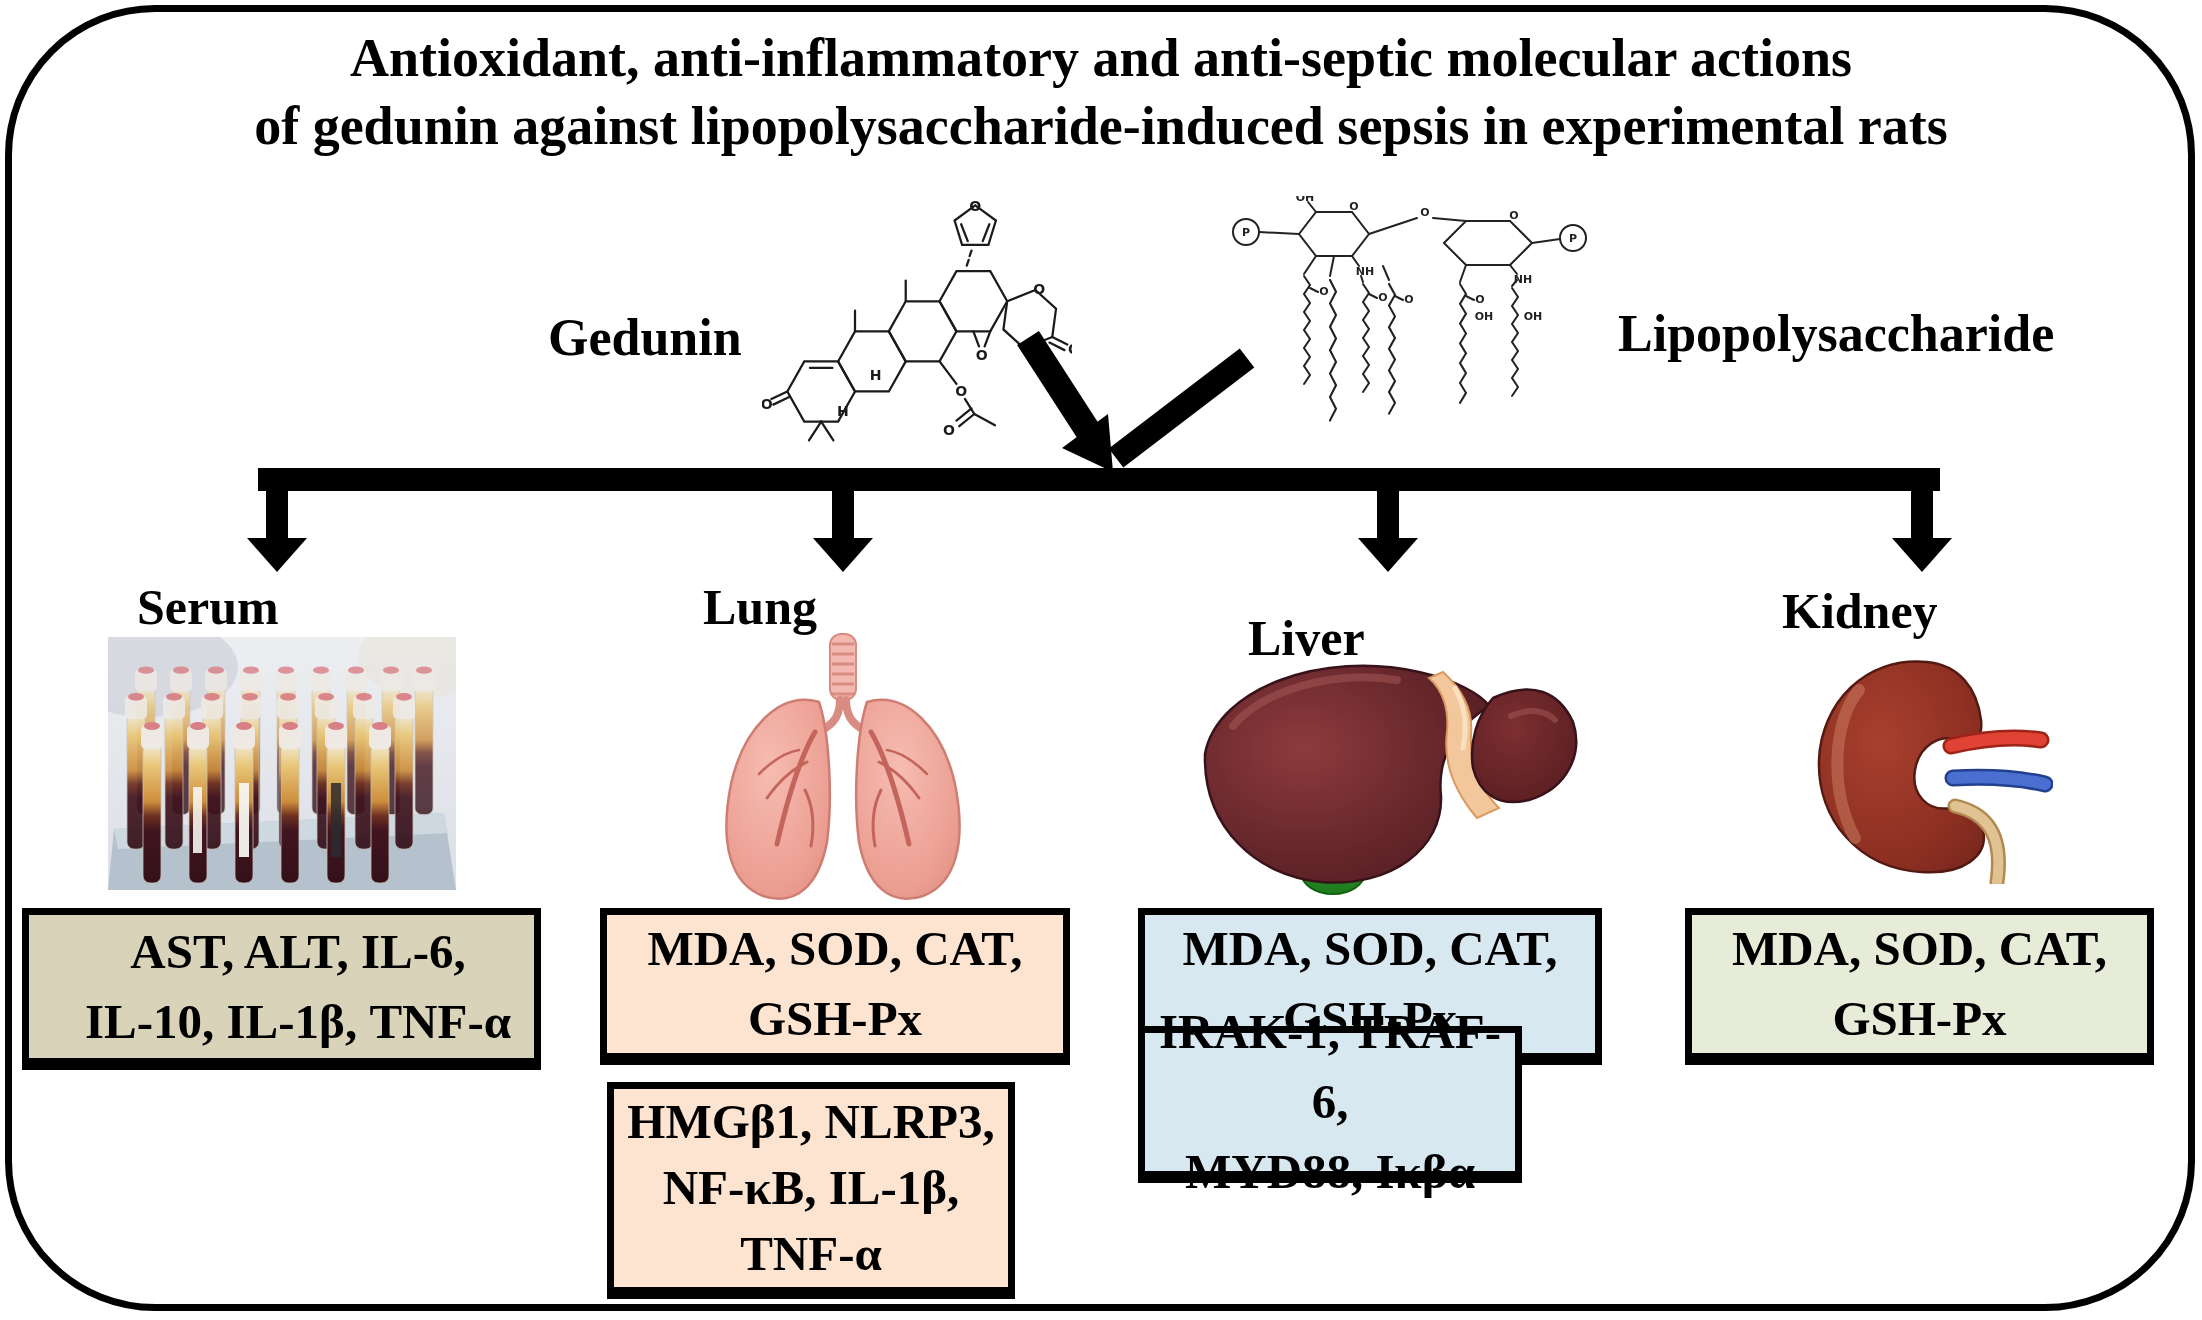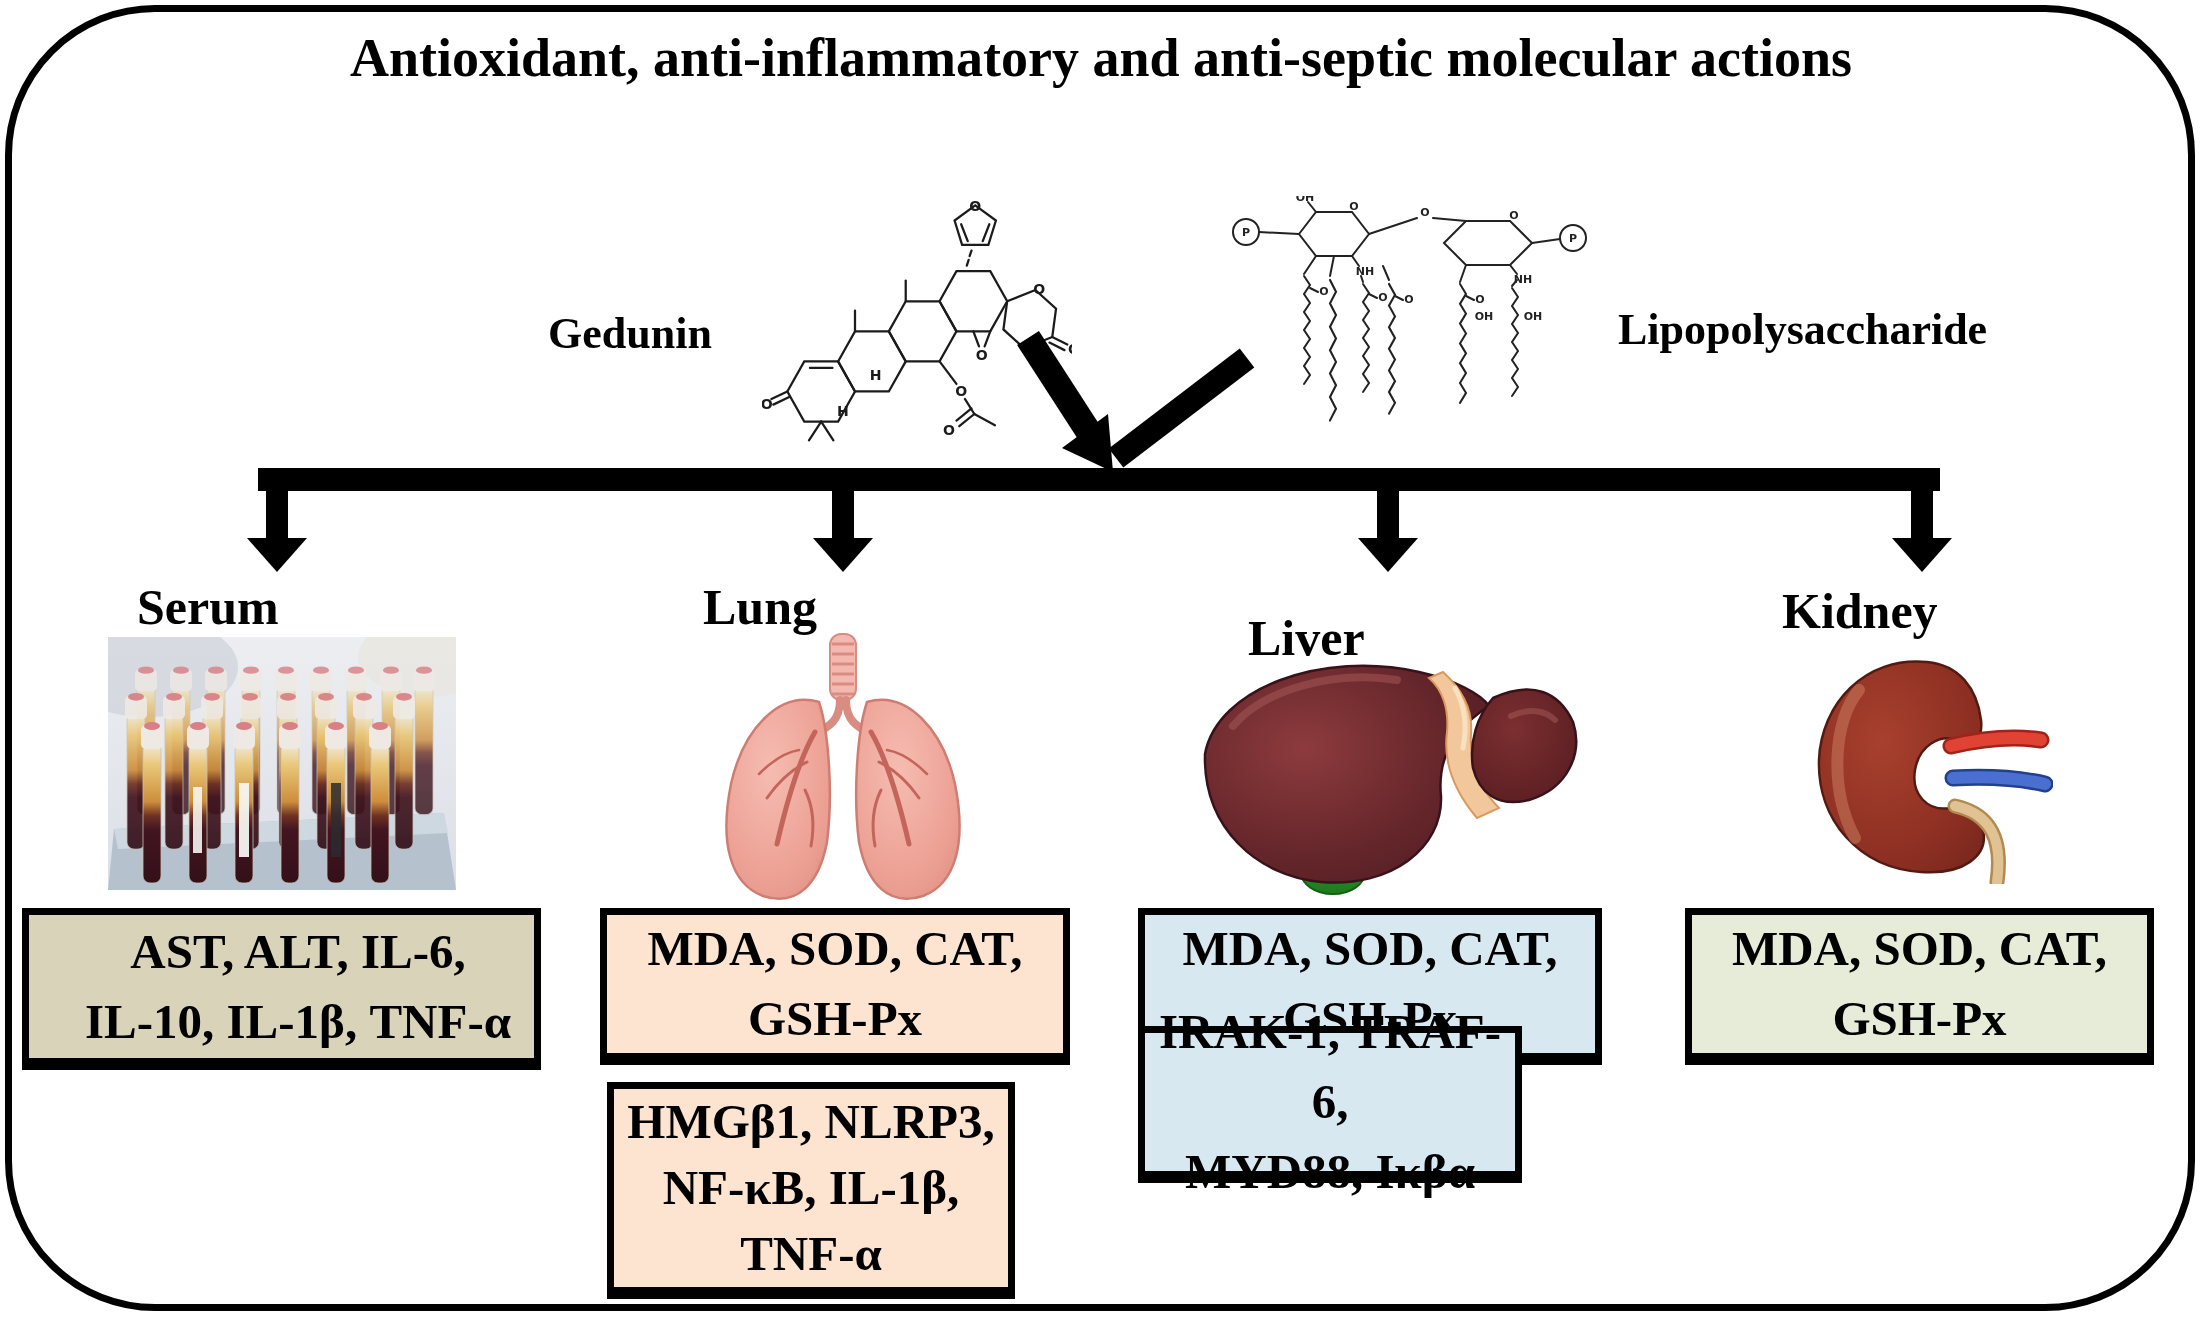--- a/index.html
+++ b/index.html
@@ -4,38 +4,39 @@
 <style>
   html,body{margin:0;padding:0;background:#ffffff;}
   body{width:2202px;height:1320px;position:relative;overflow:hidden;
        font-family:"Liberation Serif","DejaVu Serif",serif;color:#000;}
   .abs{position:absolute;}
   .figure{position:absolute;left:0;top:0;width:2202px;height:1320px;background:#fff;border-radius:18px;}
   .outer-border{position:absolute;left:5px;top:5px;right:7px;bottom:9px;
        border:7px solid #000;border-radius:150px;}
   .title{position:absolute;left:0;right:0;top:24px;text-align:center;
        font-weight:bold;font-size:54px;line-height:68px;letter-spacing:0px;}
-  .mol-label{position:absolute;font-weight:bold;font-size:44px;white-space:nowrap;}
+  .mol-label{position:absolute;font-weight:bold;font-size:52px;white-space:nowrap;}
   .organ-label{position:absolute;width:280px;font-weight:bold;font-size:50px;}
   .info-box{position:absolute;box-sizing:border-box;border:7px solid #000;
        box-shadow:0 5px 0 #000;display:flex;flex-direction:column;justify-content:center;
        align-items:center;text-align:center;font-weight:bold;font-size:49px;line-height:70px;}
   .info-box.tight{line-height:66px;}
   .struct text, .struct tspan{font-family:"DejaVu Sans",sans-serif;}
   svg{display:block;}
 </style>
 </head>
 <body>
 
 <div class="figure">
 
   <div class="outer-border"></div>
 
   <div class="title">
     <div>Antioxidant, anti-inflammatory and anti-septic molecular actions</div>
+    <div>of gedunin against lipopolysaccharide-induced sepsis in experimental rats</div>
   </div>
 
   <div class="mol-label" style="left:548px;top:308px;">Gedunin</div>
   <div class="mol-label" style="left:1618px;top:304px;">Lipopolysaccharide</div>
 
   <svg class="abs struct" style="left:762px;top:190px;" width="310" height="262" viewBox="-22 0 330 262">
     <g stroke="#1b1b1b" stroke-width="2.4" fill="none" stroke-linecap="round">
 
       <polygon points="23,174 59,174 77,206 59,238 23,238 5,206"></polygon>
       <polygon points="77,142 113,142 131,174 113,206 77,206 59,174"></polygon>

